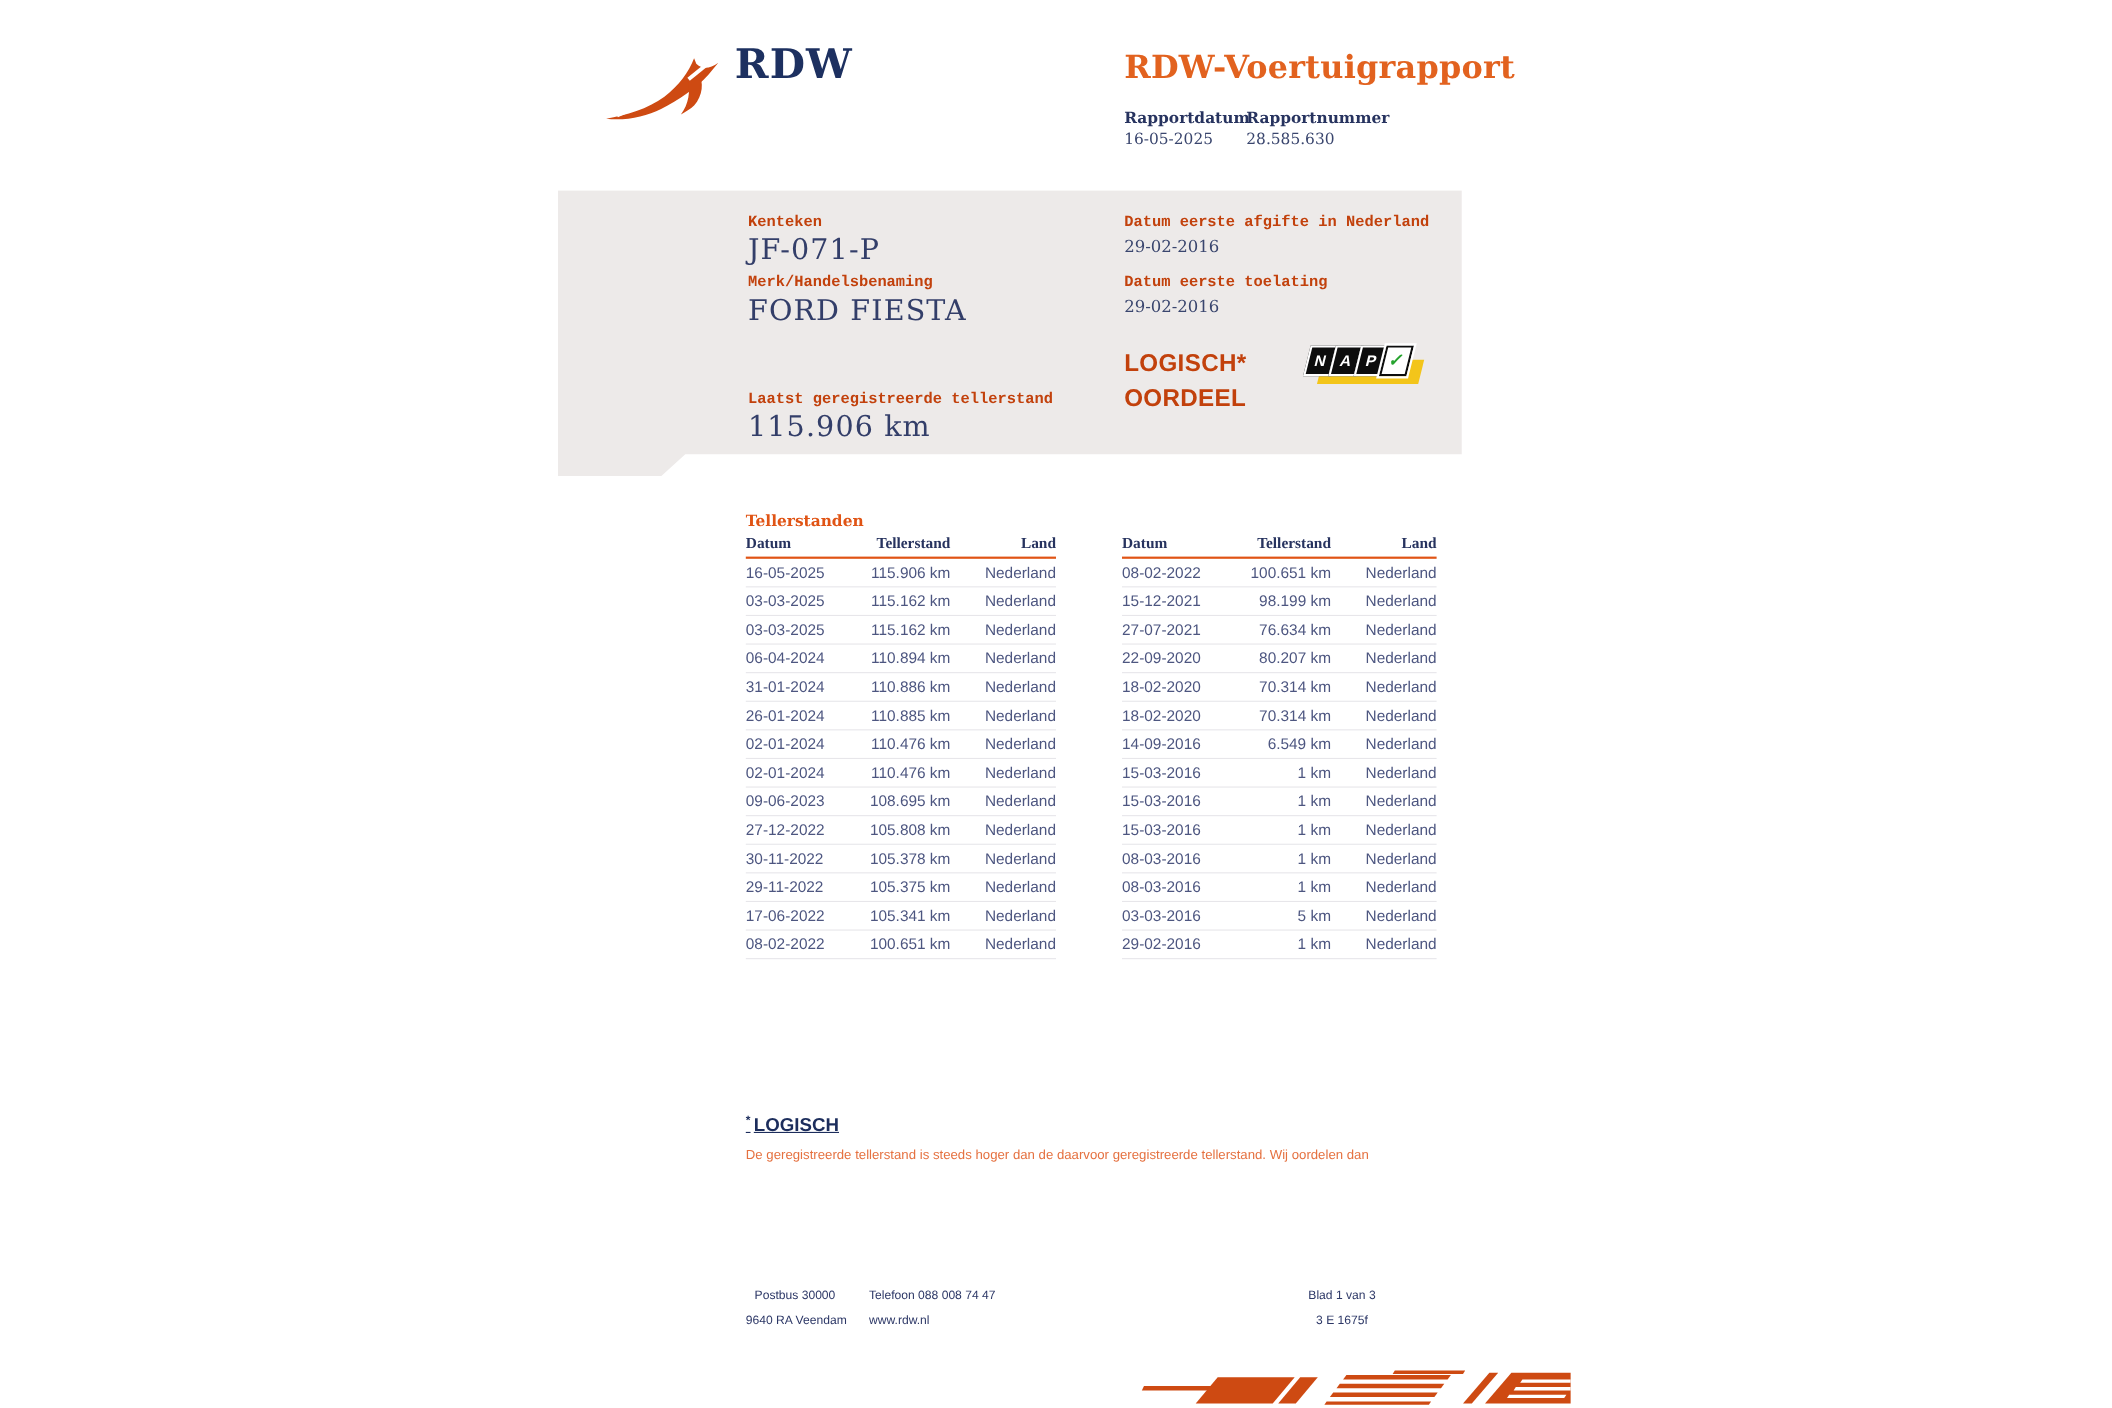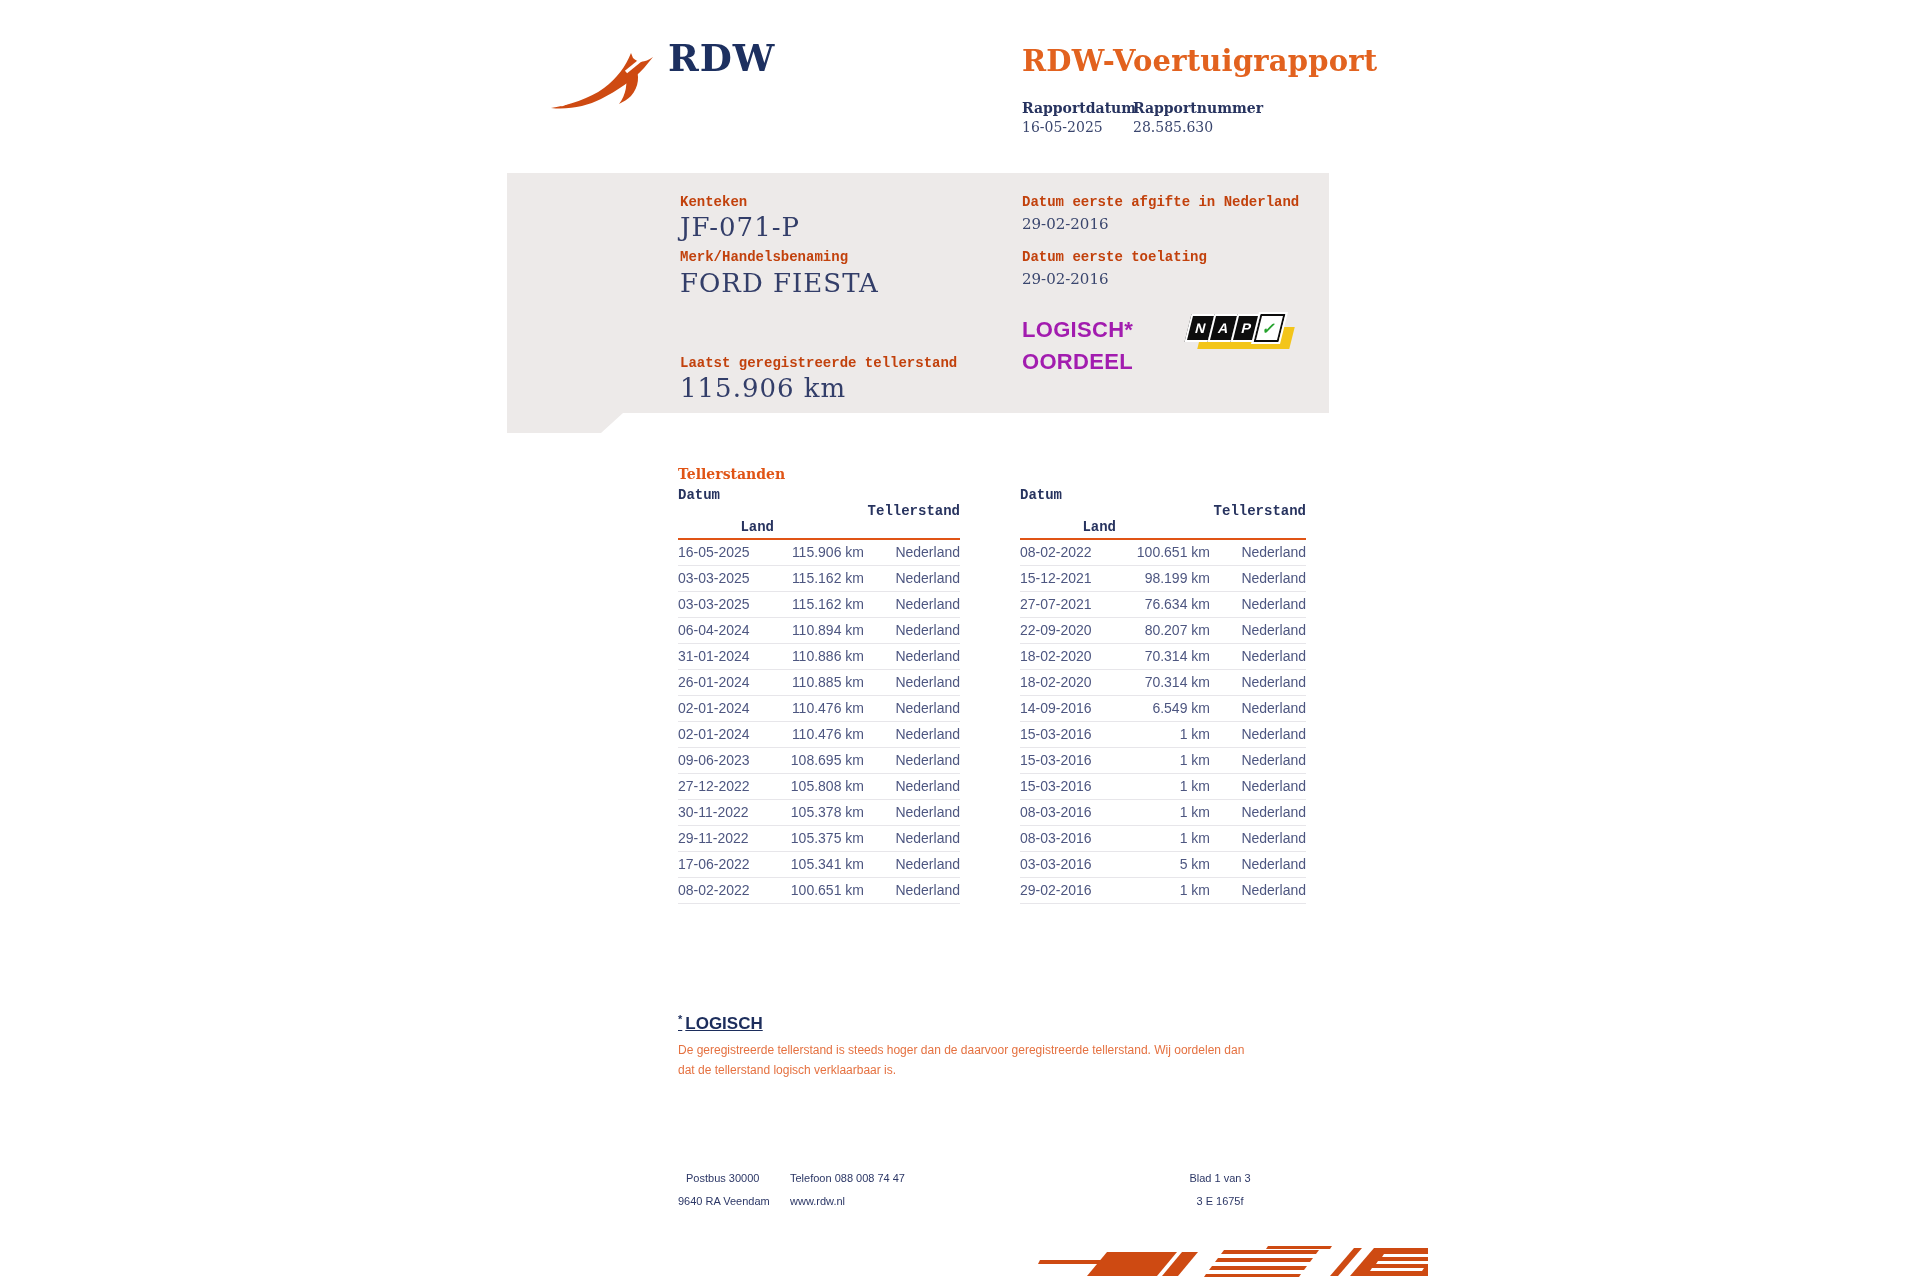--- a/index.html
+++ b/index.html
@@ -36,21 +36,21 @@
   .lbl{
     font-family:Liberation Mono, monospace;font-weight:700;font-size:14px;color:#c2410c;
   }
   .bigval{
     font-family:"DejaVu Serif", serif;font-size:26px;color:#333e69;letter-spacing:1px;
   }
   .smallval{
     font-family:"DejaVu Serif", serif;font-size:15px;color:#3a466e;
   }
   .oordeel{
-    font-weight:800;font-size:22px;color:#a21caf;letter-spacing:.3px;
+    font-weight:800;font-size:22px;color:#c2410c;letter-spacing:.3px;
     font-family:"Liberation Sans", sans-serif;
   }
 
   
   .nap{left:1188px;top:314px;width:110px;height:42px;}
   .nap-yellow{
     position:absolute;left:12px;top:13px;width:92px;height:22px;
     background:#f3c51a;transform:skewX(-14deg);
   }
   .nap-tiles{position:absolute;left:0;top:0;display:flex;}
@@ -62,21 +62,21 @@
   }
   .nap-tile.check{background:#ffffff;color:#26a32e;font-size:16px;border:2px solid #0d0d0d;outline:2px solid #fff;}
 
   
   .section-heading{
     font-family:"DejaVu Serif", serif;font-weight:700;font-size:14px;color:#e05415;
   }
   .ttable{width:282px;}
   .t-head{
     display:flex;border-bottom:2px solid #e05415;padding-bottom:3px;
-    font-family:Liberation Mono, monospace;font-weight:700;font-size:14px;color:#27335f;flex-direction:column;
+    font-family:Liberation Serif, serif;font-weight:700;font-size:14px;color:#27335f;
   }
   .t-row{
     display:flex;height:25px;line-height:25px;border-bottom:1px solid #e7e6ea;
     font-size:14px;color:#4d5680;
   }
   .c0{width:92px;text-align:left;}
   .c1{flex:1;text-align:right;}
   .c2{width:96px;text-align:right;}
 
   
@@ -298,21 +298,20 @@
         <span class="c2">Nederland</span>
       </div>
     </div>
 </div>
 
 <div class="abs fn-head" style="left:678px;top:1013px">
   <span class="fn-star">*</span><span>LOGISCH</span>
 </div>
 <div class="abs fn-text" style="left:678px;top:1040px;width:680px">
   <div>De geregistreerde tellerstand is steeds hoger dan de daarvoor geregistreerde tellerstand. Wij oordelen dan</div>
-  <div>dat de tellerstand logisch verklaarbaar is.</div>
 </div>
 
 <span class="abs foot" style="left:686px;top:1172px">Postbus 30000</span>
 <span class="abs foot" style="left:678px;top:1195px">9640 RA Veendam</span>
 <span class="abs foot" style="left:790px;top:1172px">Telefoon 088 008 74 47</span>
 <span class="abs foot" style="left:790px;top:1195px">www.rdw.nl</span>
 <span class="abs foot foot-right" style="left:1120px;top:1172px">Blad 1 van 3</span>
 <span class="abs foot foot-right" style="left:1120px;top:1195px">3 E 1675f</span>
 
 <svg class="abs" style="left:1032px;top:1244px" width="396" height="36" viewBox="0 0 396 36">

